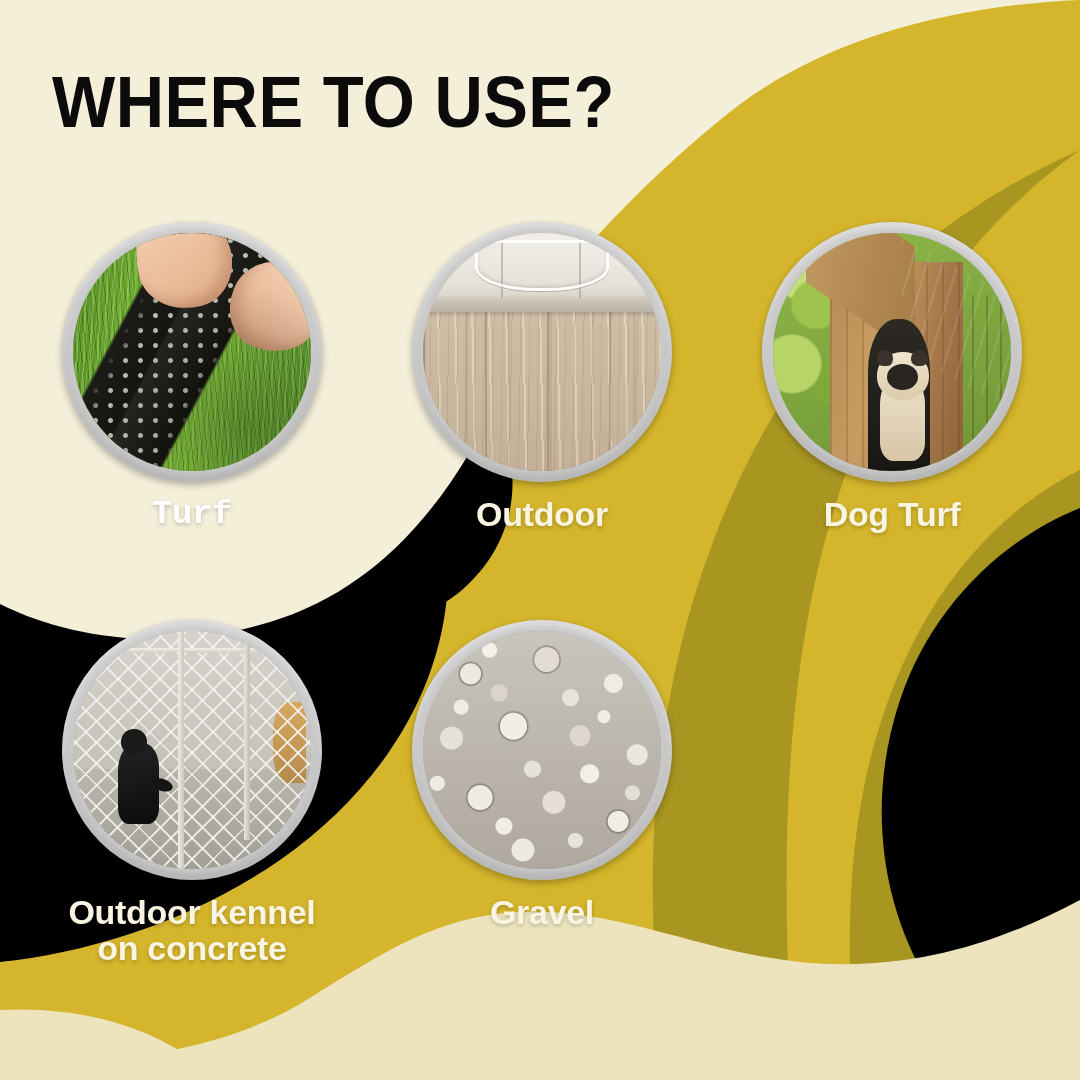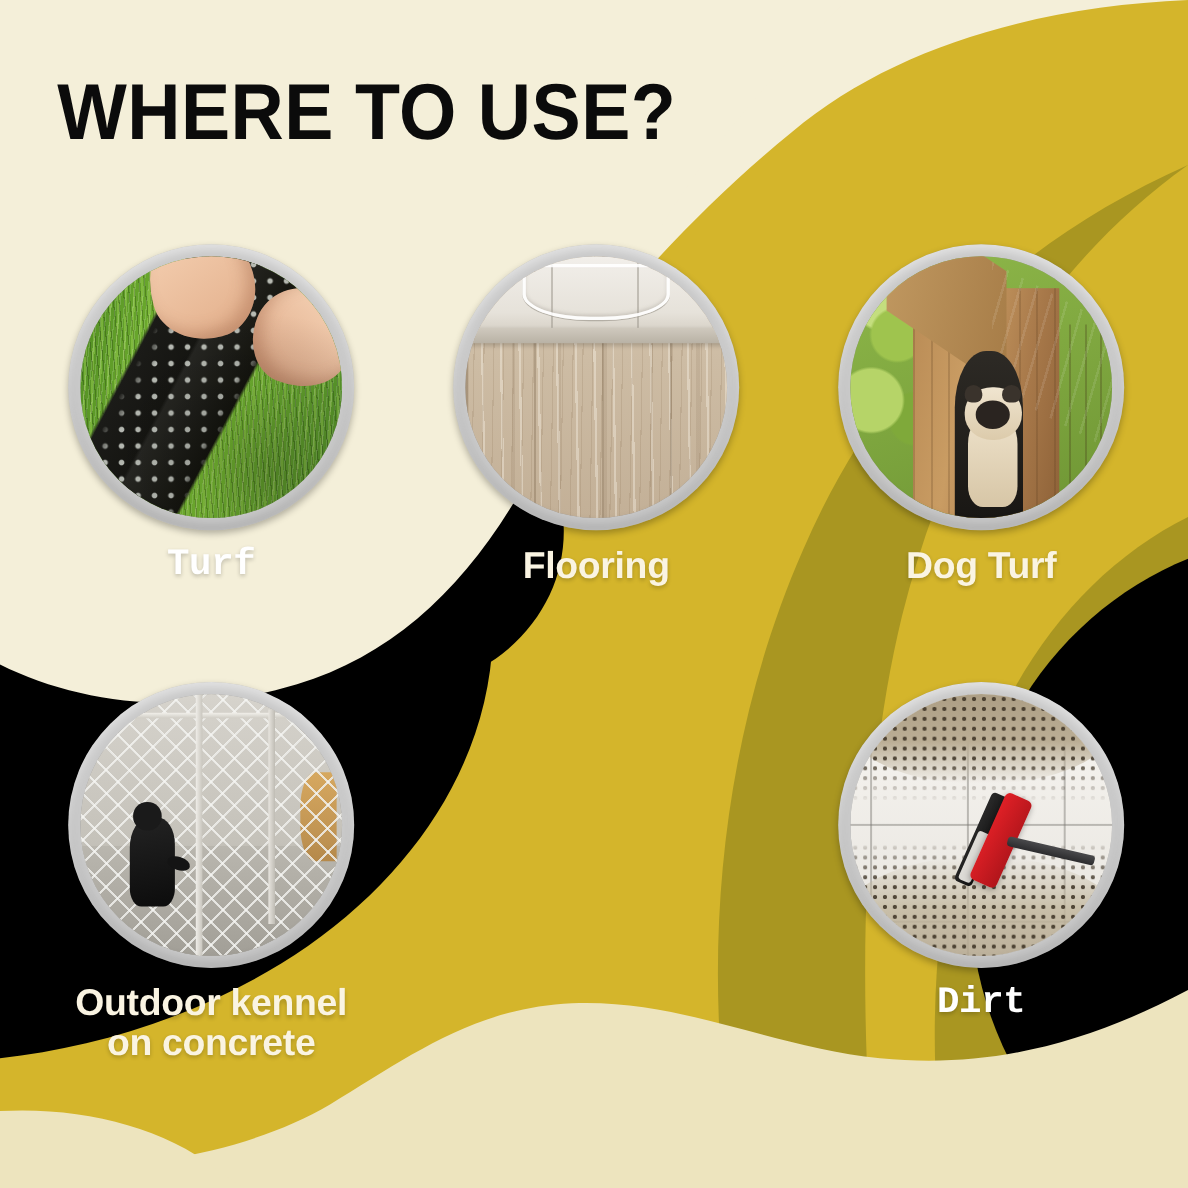--- a/index.html
+++ b/index.html
@@ -404,21 +404,21 @@
       <div class="photo">
         <div class="layer fl-wood"></div>
         <div class="layer fl-grain"></div>
         <div class="layer fl-planks"></div>
         <div class="fl-cab"></div>
         <div class="fl-cabline"></div>
         <div class="fl-panel"></div>
         <div class="fl-base"></div>
       </div>
     </div>
-    <div class="label cream">Flooring</div>
+    <div class="label cream">Outdoor</div>
   </div>
 
   <div class="card" style="left:762px;top:222px;">
     <div class="ring">
       <div class="photo">
         <div class="layer dh-green"></div>
         <div class="dh-side"></div>
         <div class="dh-body"></div>
         <div class="dh-bodygrain"></div>
         <div class="dh-roofL"></div>
@@ -447,32 +447,26 @@
         <div class="kn-post2"></div>
         <div class="kn-dog"></div>
         <div class="kn-dog-head"></div>
         <div class="kn-dog-tail"></div>
       </div>
     </div>
     <div class="label cream" style="white-space:pre-line;">Outdoor kennel
 on concrete</div>
   </div>
 
-
-  <div class="card" style="left:762px;top:620px;">
+  <div class="card" style="left:412px;top:620px;">
     <div class="ring">
       <div class="photo">
-        <div class="layer dt-tile"></div>
-        <div class="layer dt-grout"></div>
-        <div class="dt-dirt-top"></div>
-        <div class="dt-dirt-bot"></div>
-        <div class="layer dt-speck dt-speck-top"></div>
-        <div class="layer dt-speck dt-speck-bot"></div>
-        <div class="dt-broom-bristle"></div>
-        <div class="dt-broom-white"></div>
-        <div class="dt-broom-head"></div>
-        <div class="dt-broom-handle"></div>
+        <div class="layer gv-base"></div>
+        <div class="layer gv-shadow"></div>
+        <div class="layer gv-stones"></div>
+        <div class="layer gv-stones2"></div>
       </div>
     </div>
-    <div class="label white">Dirt</div>
+    <div class="label cream">Gravel</div>
   </div>
 
+
 </div>
 
 </body></html>

